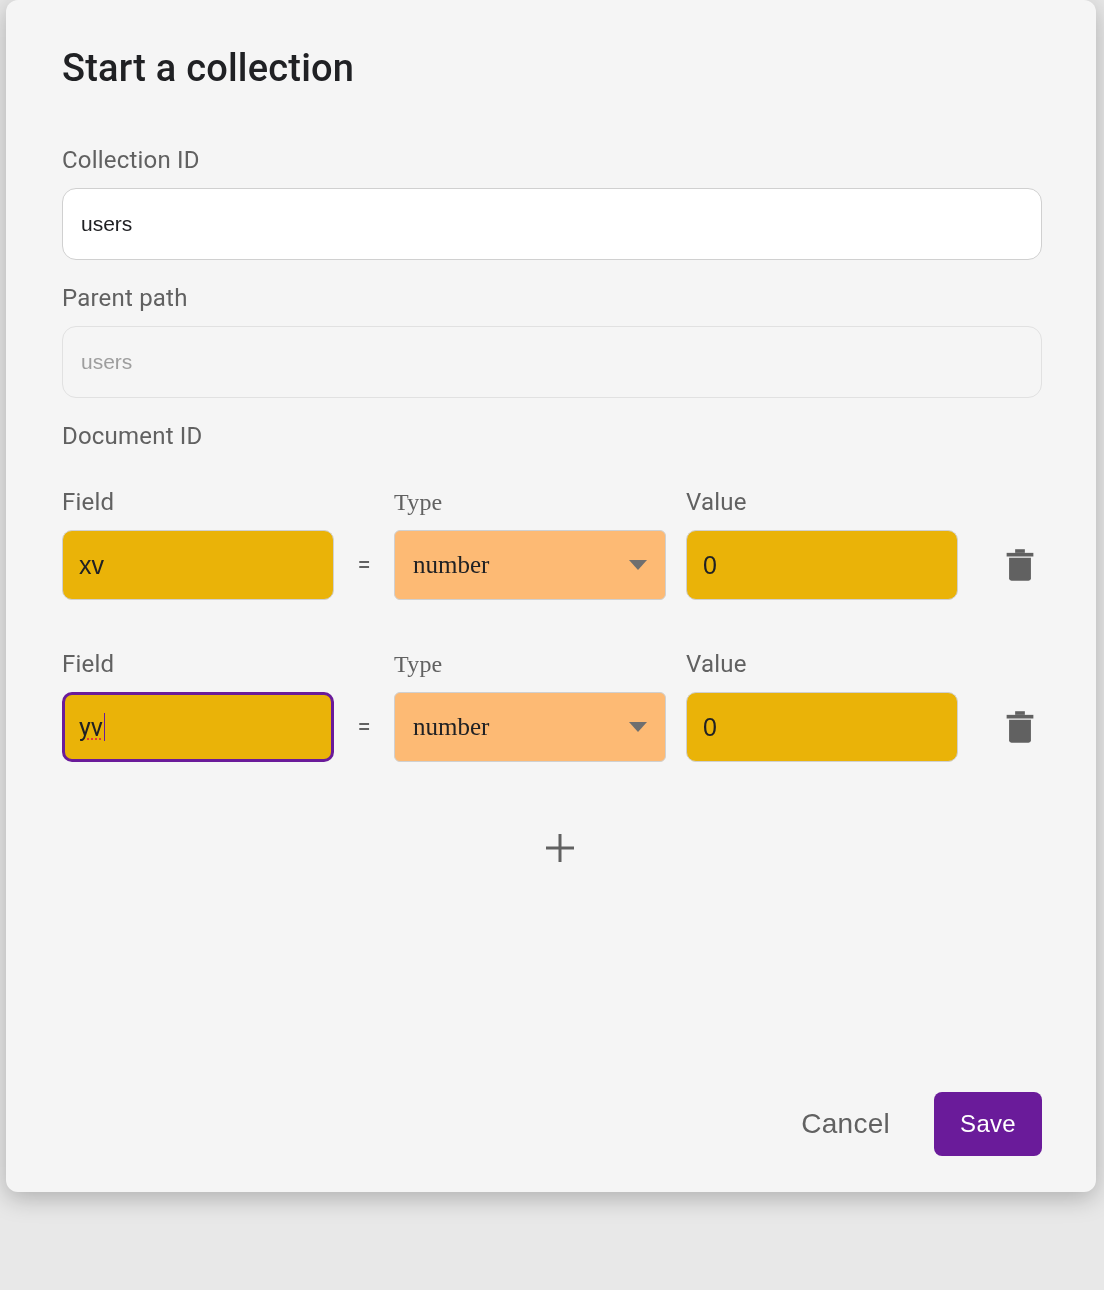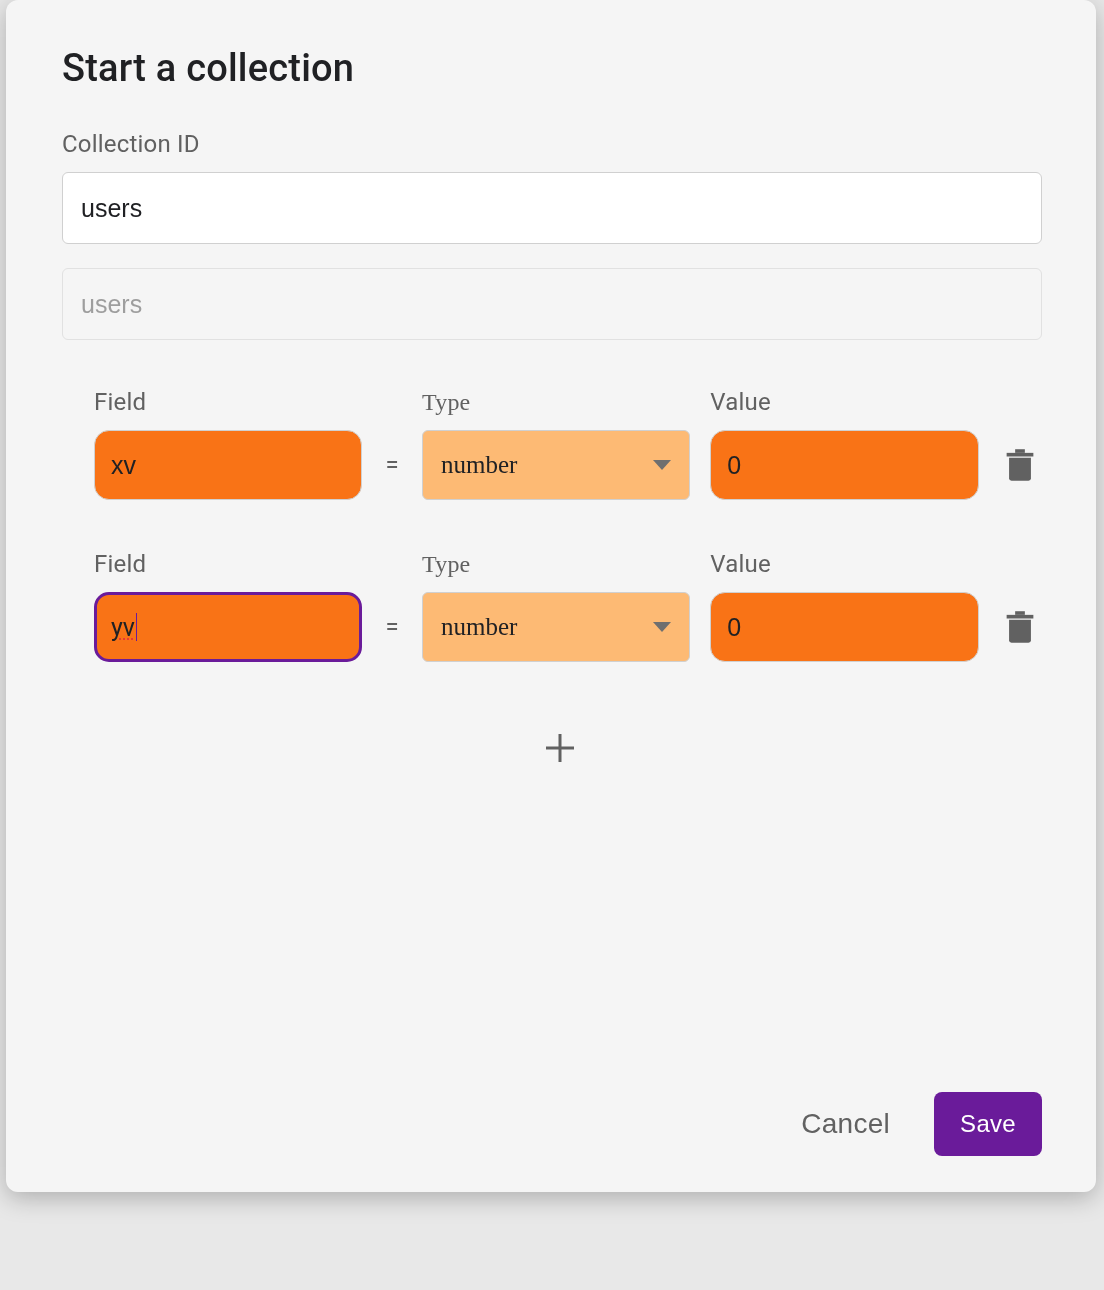--- a/index.html
+++ b/index.html
@@ -20,74 +20,73 @@
     box-shadow: 0 6px 24px rgba(0,0,0,0.25);
     padding: 46px 54px 36px 56px;
     display: flex;
     flex-direction: column;
   }
   .dialog-title {
     font-size: 38px;
     font-weight: 500;
     color: #202124;
     letter-spacing: 0.2px;
-    margin-bottom: 40px;
+    margin-bottom: 56px;
   }
   .form-label {
     font-size: 24px;
     color: #616161;
     margin-bottom: 14px;
     display: block;
     letter-spacing: 0.2px;
   }
   .text-input {
     width: 100%;
     height: 72px;
     background: #ffffff;
     border: 1px solid #d0d0d0;
-    border-radius: 6px;
-    font-size: 25px;
+    border-radius: 14px;
+    font-size: 21px;
     color: #202124;
     padding: 8px 18px;
     outline: none;
   }
   .text-input.disabled {
     background: #f5f5f5;
     color: #9e9e9e;
     border: 1px solid #e1e1e1;
   }
   .group { margin-bottom: 24px; }
 
   .field-row {
     display: flex;
     align-items: flex-end;
     gap: 20px;
-    margin-left: 32px;
   }
   .field-col {
     display: flex;
     flex-direction: column;
   }
   .field-col.field-name { width: 272px; }
   .field-col.field-type { width: 272px; font-family: Liberation Serif, serif; }
   .field-col.field-value { width: 272px; }
   .equals {
     width: 20px;
     height: 70px;
     display: flex;
     align-items: center;
     justify-content: center;
     font-size: 24px;
     color: #616161;
   }
   .small-input {
     height: 70px;
-    background: #f97316;
+    background: #eab308;
     border: 1px solid #d0d0d0;
-    border-radius: 15px;
+    border-radius: 10px;
     font-size: 25px;
     color: #202124;
     padding: 0 16px;
     outline: none;
     width: 100%;
   }
   .small-input.focused {
     border: 3px solid #6a1b9a;
     padding: 12px 14px;
     text-align: right;
@@ -189,24 +188,26 @@
 <div class="dialog">
 
   <h1 class="dialog-title">Start a collection</h1>
 
   <div class="group">
     <label class="form-label">Collection ID</label>
     <input class="text-input" type="text" value="users" style="">
   </div>
 
   <div class="group">
+    <label class="form-label">Parent path</label>
     <input class="text-input disabled" type="text" disabled="" value="users" style="">
   </div>
 
   <div class="group">
+    <label class="form-label">Document ID</label>
   </div>
 
   <div class="field-block">
     <div class="field-row">
       <div class="field-col field-name">
         <label class="form-label">Field</label>
         <input class="small-input" type="text" value="xv" style="">
       </div>
       <div class="equals">=</div>
       <div class="field-col field-type">

